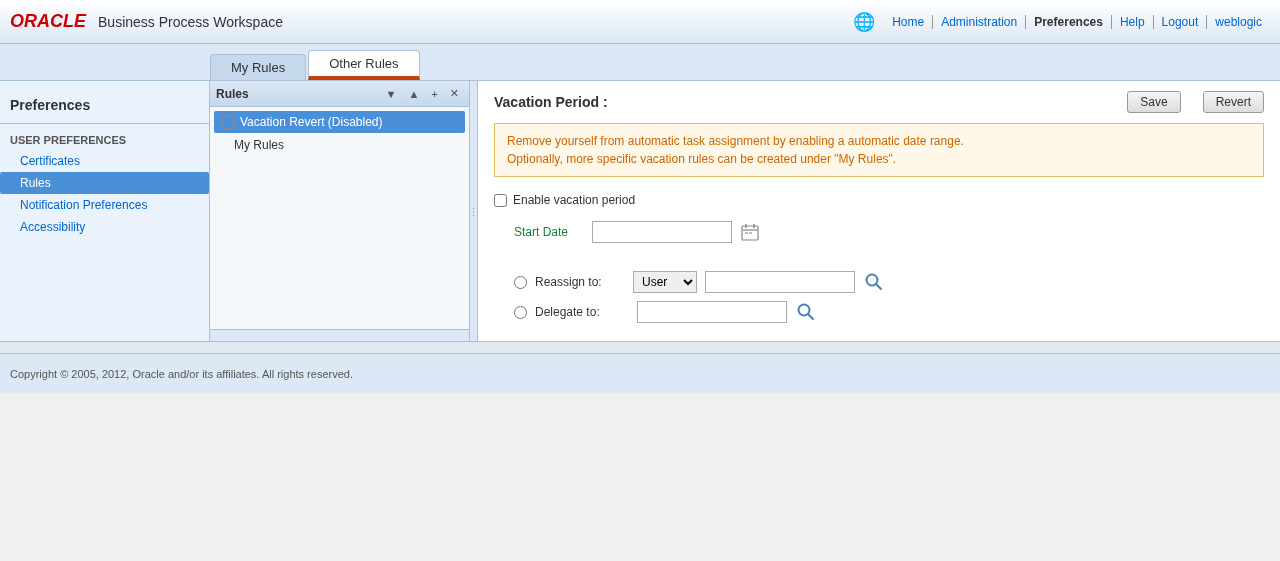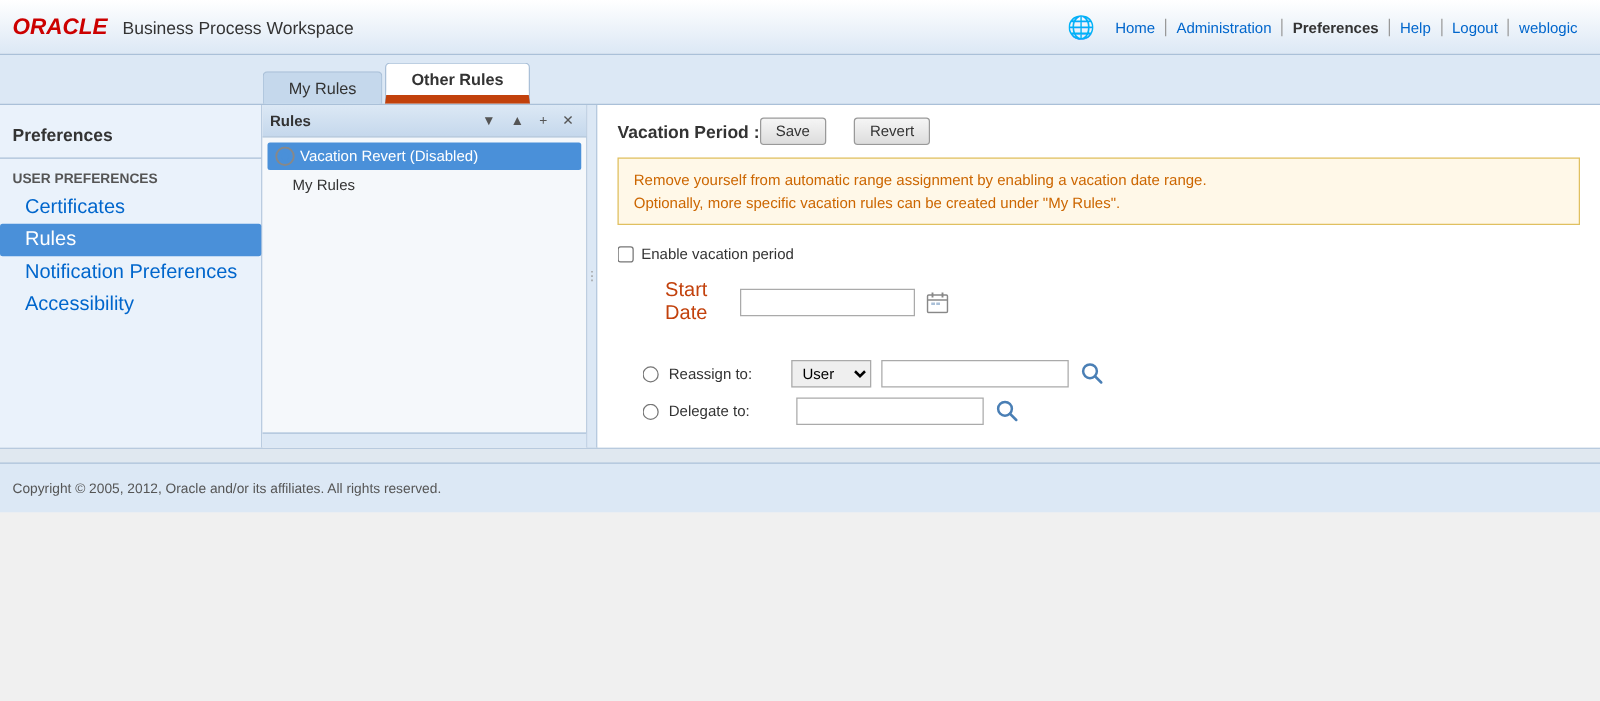--- a/index.html
+++ b/index.html
@@ -71,22 +71,22 @@
       border: 1px solid #aac0d8;
       border-bottom: none;
       cursor: pointer;
       font-size: 13px;
       color: #333;
       margin-right: 2px;
       border-radius: 4px 4px 0 0;
     }
     .tab.active {
       background: #ffffff;
-      font-weight: bold;
-      border-bottom: 7px solid #c2410c;
+      font-weight: normal;
+      border-bottom: 4px solid #c2410c;
       position: relative;
       z-index: 2;
     }
 
     
     #content-area {
       display: flex;
       flex: 1;
       background: #fff;
     }
@@ -111,21 +111,21 @@
       font-size: 11px;
       font-weight: bold;
       color: #555;
       padding: 4px 10px;
       text-transform: uppercase;
     }
     .sidebar-item {
       padding: 4px 10px 4px 20px;
       cursor: pointer;
       color: #0066cc;
-      font-size: 16px;
+      font-size: 12px;
     }
     .sidebar-item.active {
       background: #4a90d9;
       color: #fff;
       border-radius: 2px;
     }
 
     
     #rules-panel {
       width: 260px;
@@ -185,20 +185,21 @@
 
     
     #form-area {
       flex: 1;
       padding: 10px 16px;
       background: #fff;
     }
     #form-header {
       display: flex;
       align-items: center;
+      justify-content: space-between;
       margin-bottom: 10px;
     }
     #form-title {
       font-size: 14px;
       font-weight: bold;
       color: #333;
     }
     #form-actions {
       display: flex;
       gap: 22px;
@@ -238,24 +239,24 @@
     }
 
     .date-row {
       display: flex;
       align-items: center;
       gap: 8px;
       margin-bottom: 8px;
       margin-left: 20px;
     }
     .date-label {
-      font-size: 16px;
-      color: #c2410c;
+      font-size: 12px;
+      color: #15803d;
       width: 70px;
-      text-align: center;
+      text-align: left;
     }
     .date-input {
       width: 140px;
       height: 22px;
       border: 1px solid #aaa;
       padding: 2px 4px;
       font-size: 12px;
     }
     .cal-icon {
       width: 20px;
@@ -406,21 +407,21 @@
   <div id="form-area">
     <div id="form-header">
       <span id="form-title">Vacation Period :</span>
       <div id="form-actions">
         <button class="action-btn">Save</button>
         <button class="action-btn">Revert</button>
       </div>
     </div>
 
     <div id="info-box">
-      <div>Remove yourself from automatic range assignment by enabling a vacation date range.</div>
+      <div>Remove yourself from automatic task assignment by enabling a automatic date range.</div>
       <div>Optionally, more specific vacation rules can be created under "My Rules".</div>
     </div>
 
     <div class="form-section">
       <div class="checkbox-row">
         <input type="checkbox" id="enable-vacation" style="">
         <label for="enable-vacation">Enable vacation period</label>
       </div>
 
       <div class="date-row">

